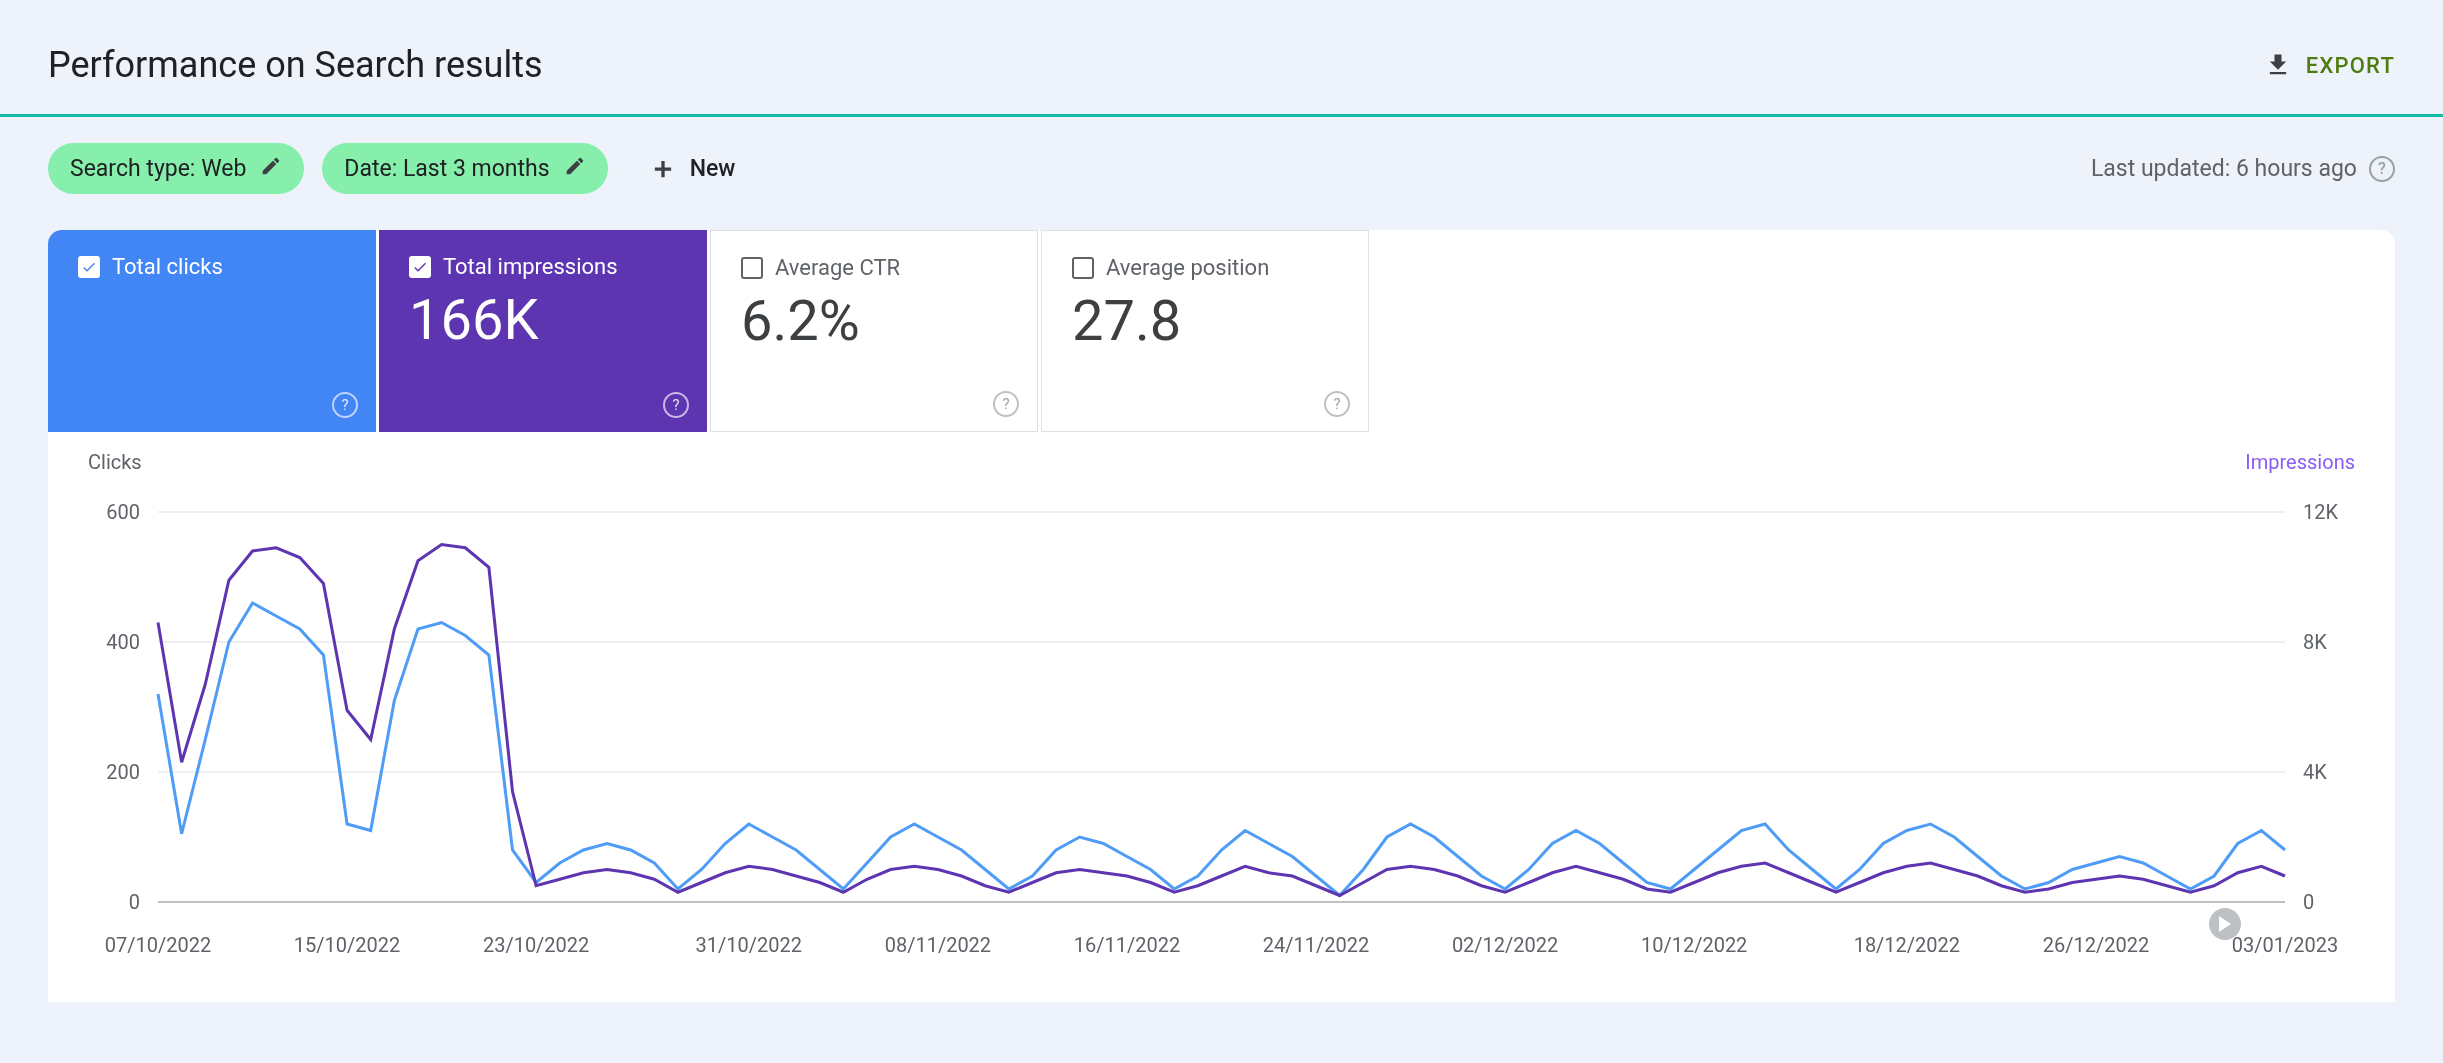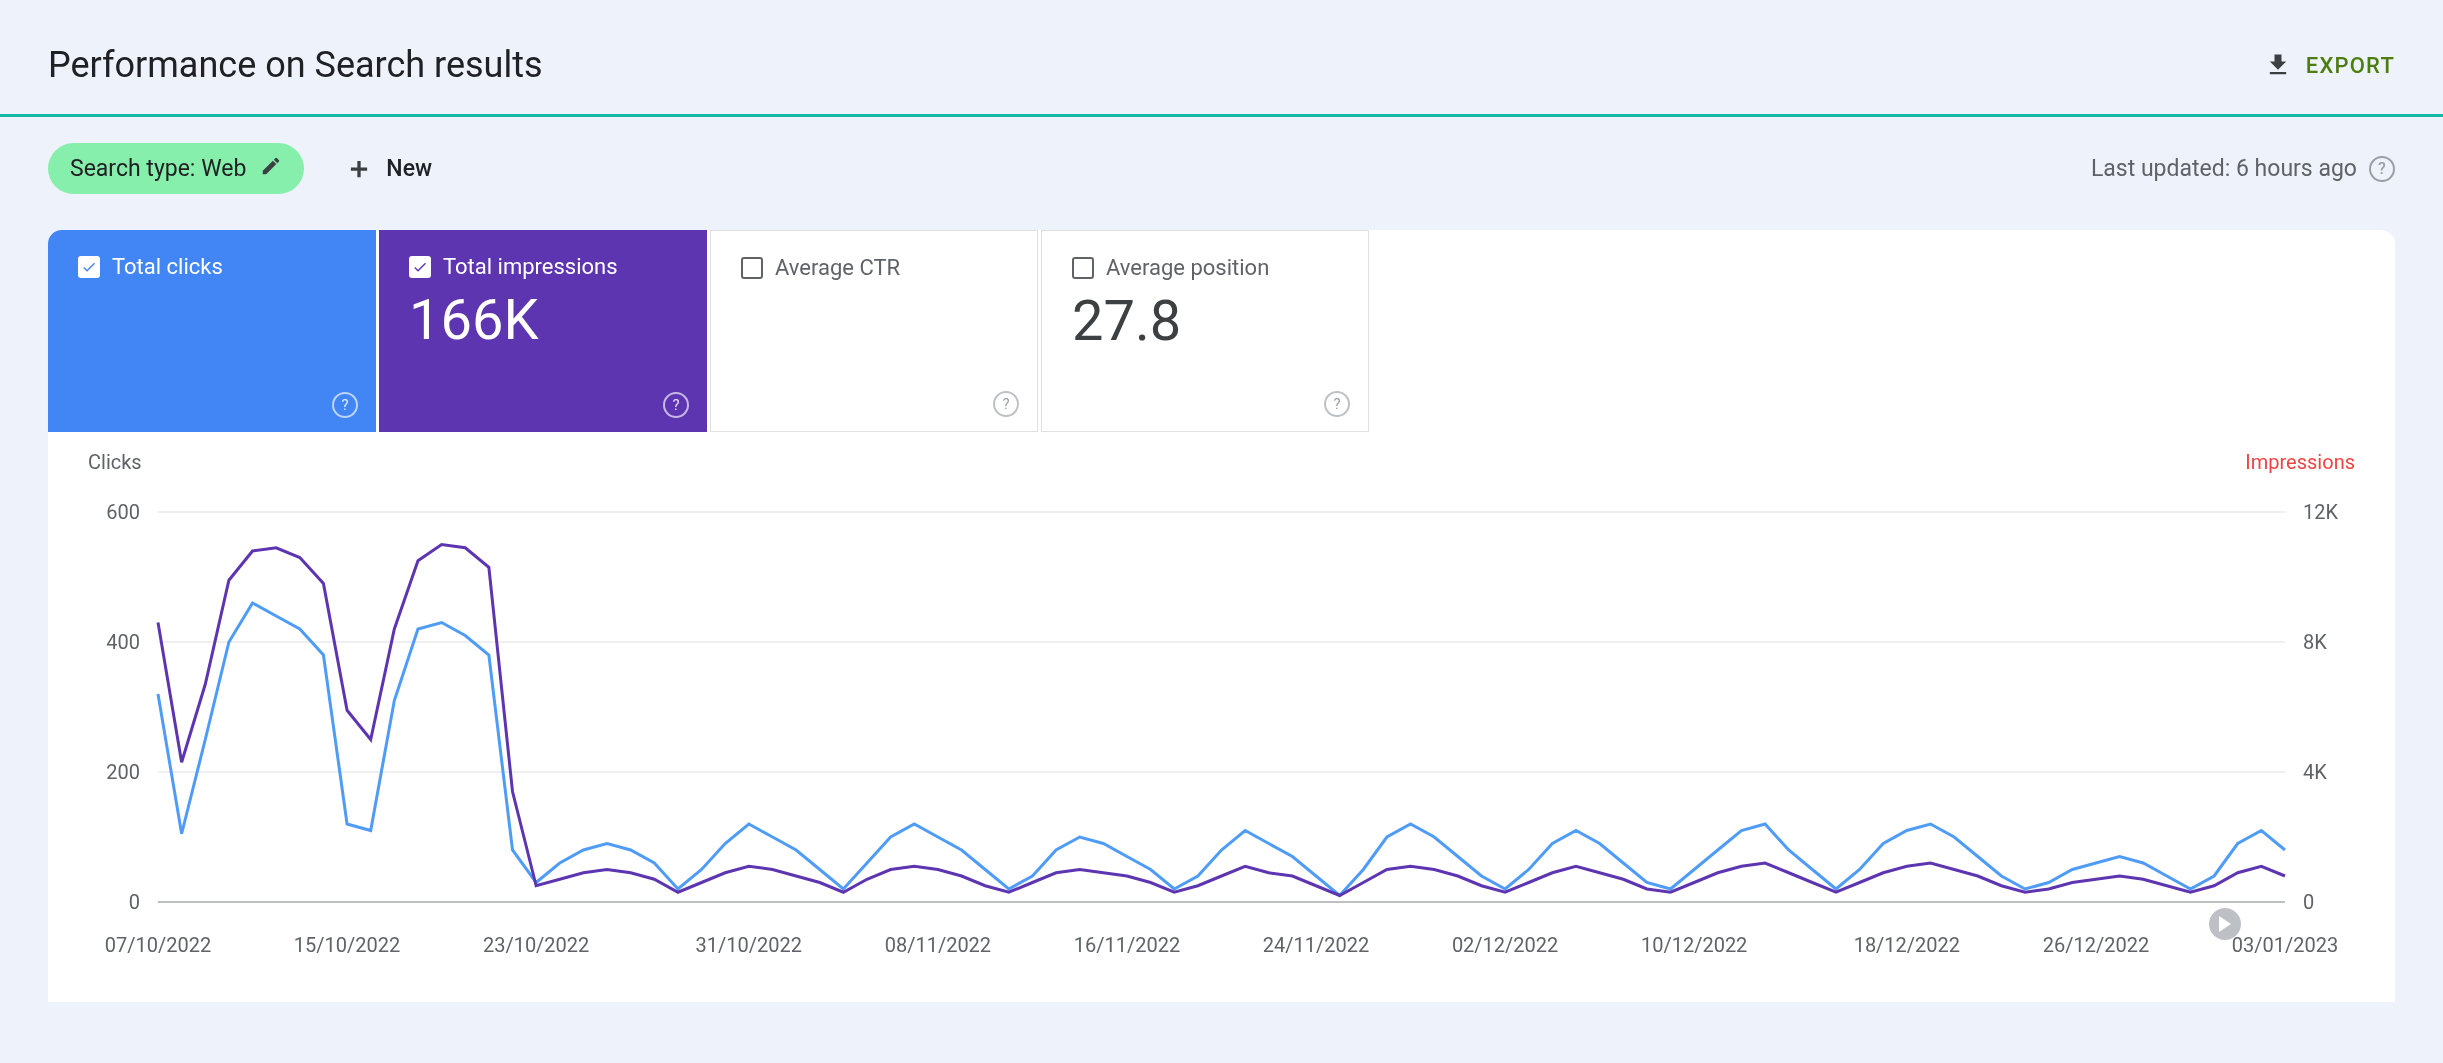--- a/index.html
+++ b/index.html
@@ -134,21 +134,21 @@
   .metric-tab.inactive .corner-help { border-color:#bdc1c6; color:#9aa0a6;}
 
   .chart-wrap {
     position: relative;
     padding: 30px 40px 0 40px;
   }
   .axis-title-left {
     position:absolute; left:40px; top:18px; font-size:20px; color:#5f6368;
   }
   .axis-title-right {
-    position:absolute; right:40px; top:18px; font-size:20px; color:#ef4444;
+    position:absolute; right:40px; top:18px; font-size:20px; color:#8b5cf6;
   }
   svg.chart { display:block; }
   .gridline { stroke:#e8eaed; stroke-width:1.5; }
   .baseline { stroke:#bdc1c6; stroke-width:2; }
   .tick-label { fill:#5f6368; font-size:20px; }
   .line-clicks { stroke:#4f9cf7; stroke-width:3; fill:none; }
   .line-impr { stroke:#5e35b1; stroke-width:3; fill:none; }
 </style>
 </head>
 <body>
@@ -165,20 +165,26 @@
     </div>
   </div>
 
   <div class="filter-row">
     <div class="chip">
       <span>Search type: Web</span>
       <svg viewBox="0 0 24 24">
           <path d="M3 17.25V21h3.75L17.81 9.94l-3.75-3.75L3 17.25zM20.71 7.04a1 1 0 0 0 0-1.41l-2.34-2.34a1 1 0 0 0-1.41 0l-1.83 1.83 3.75 3.75 1.83-1.83z"></path>
         </svg>
     </div>
+    <div class="chip">
+      <span>Date: Last 3 months</span>
+      <svg viewBox="0 0 24 24">
+          <path d="M3 17.25V21h3.75L17.81 9.94l-3.75-3.75L3 17.25zM20.71 7.04a1 1 0 0 0 0-1.41l-2.34-2.34a1 1 0 0 0-1.41 0l-1.83 1.83 3.75 3.75 1.83-1.83z"></path>
+        </svg>
+    </div>
     <div class="new-filter">
       <svg viewBox="0 0 24 24">
           <path d="M19 13h-6v6h-2v-6H5v-2h6V5h2v6h6v2z"></path>
         </svg>
       <span>New</span>
     </div>
     <div class="spacer"></div>
     <div class="last-updated">
       <span>Last updated: 6 hours ago</span>
       <span class="help-icon">?</span>
@@ -211,20 +217,21 @@
         </div>
         <div class="value">166K</div>
         <span class="corner-help">?</span>
       </div>
 
       <div class="metric-tab inactive">
         <div class="label-row">
           <span class="checkbox unchecked"></span>
           <span>Average CTR</span>
         </div>
+        <div class="value">6.2%</div>
         <span class="corner-help">?</span>
       </div>
 
       <div class="metric-tab inactive">
         <div class="label-row">
           <span class="checkbox unchecked"></span>
           <span>Average position</span>
         </div>
         <div class="value">27.8</div>
         <span class="corner-help">?</span>

